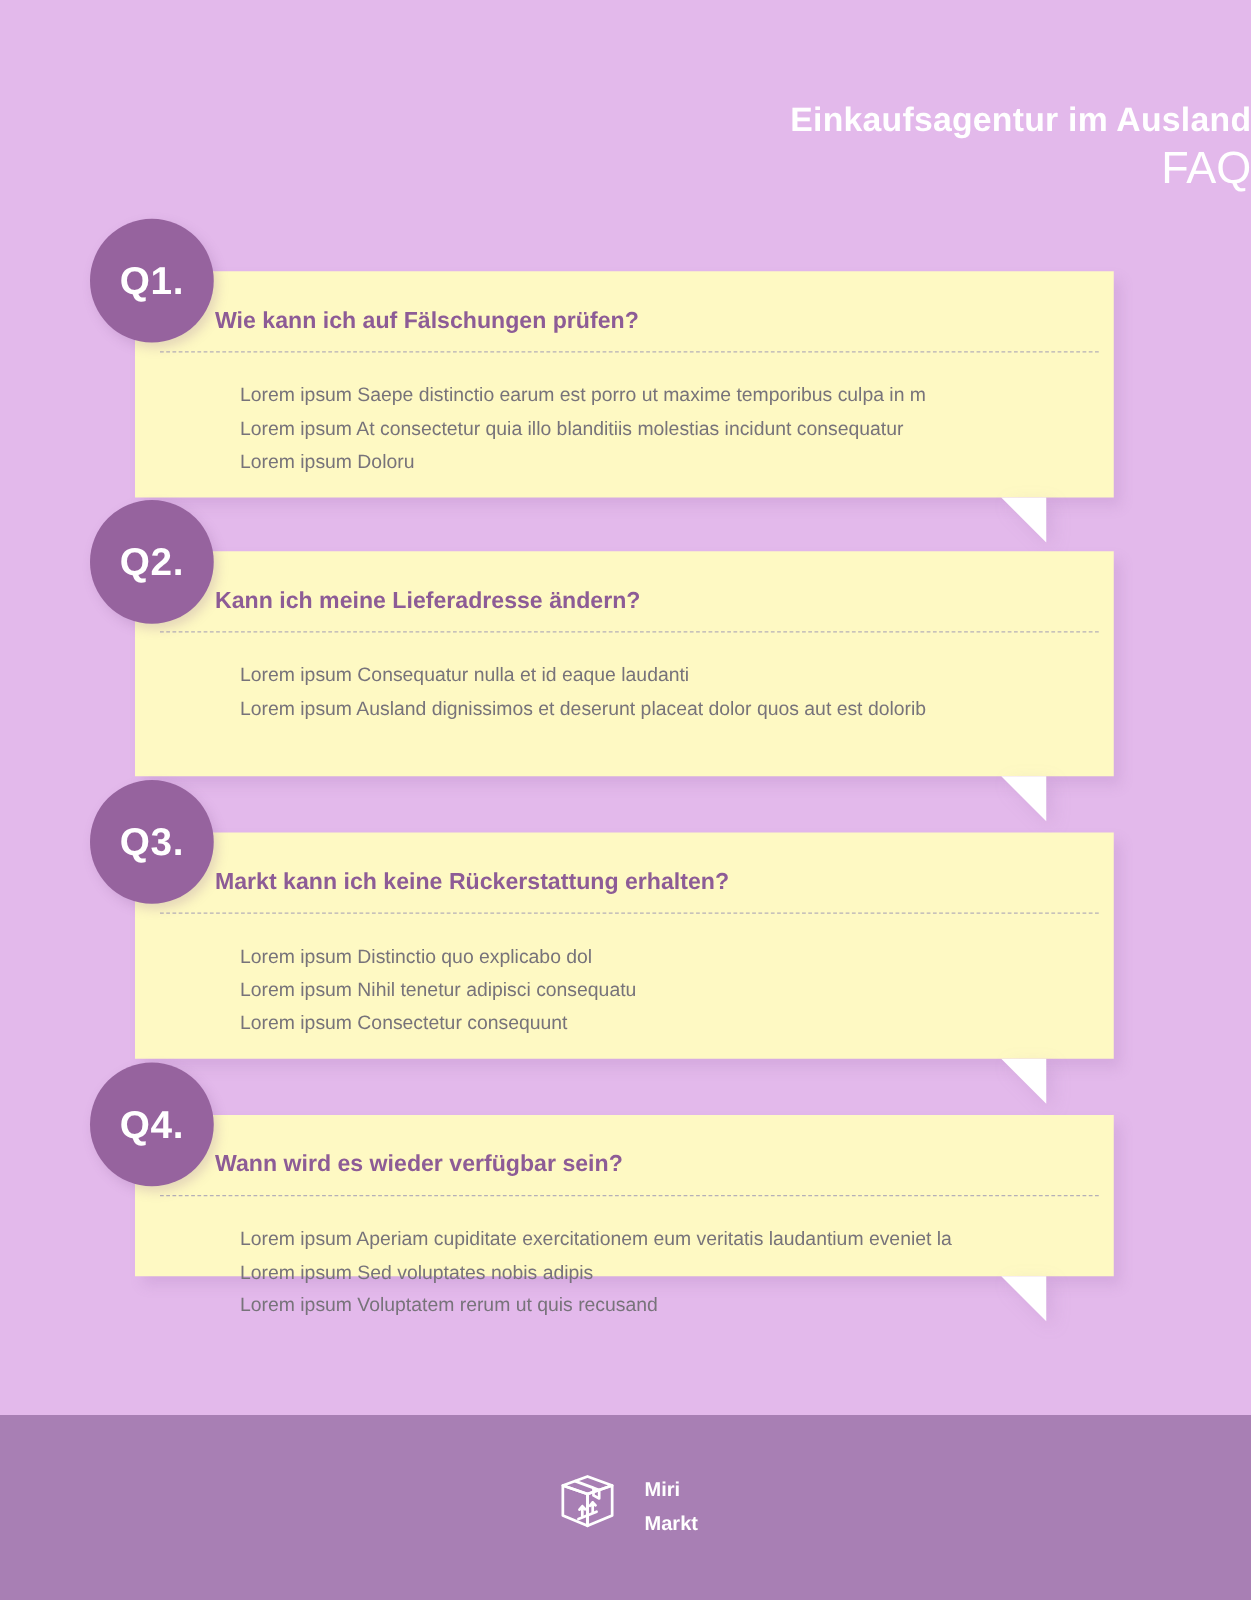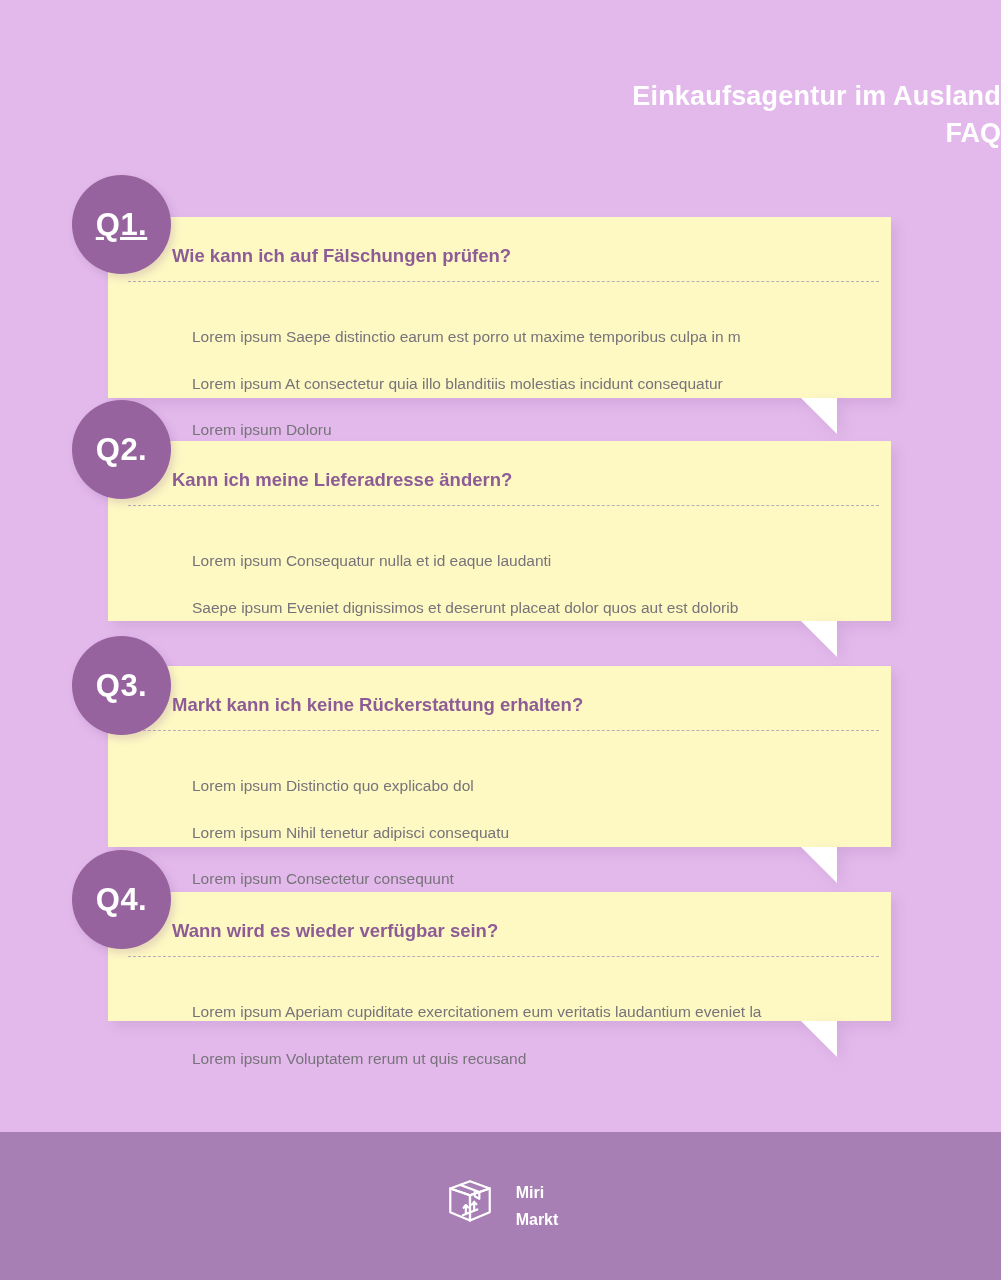--- a/index.html
+++ b/index.html
@@ -23,22 +23,22 @@
   }
   .header h1 {
     color:#ffffff;
     font-size:27px;
     font-weight:bold;
     line-height:37px;
     letter-spacing:0.2px;
   }
   .header .sub {
     color:#ffffff;
-    font-size:27px;
-    font-weight:bold;
+    font-size:36px;
+    font-weight:normal;
     line-height:37px;
   }
 
   
   .faq-list {
     position:relative;
     margin-top:23px;
   }
 
   .faq-item {
@@ -75,21 +75,20 @@
   }
 
   .answers {
     padding:22px 0 0 20px;
   }
   .answers .line {
     color:#77737a;
     font-size:15.5px;
     line-height:26.5px;
     white-space:nowrap;
-    margin-top:20px;
   }
   .tail-shape {
     position:absolute;
     right:54px;
     bottom:-36px;
     width:0; height:0;
     border-left:36px solid transparent;
     border-top:36px solid #ffffff;
     filter: drop-shadow(5px 5px 7px rgba(150,100,165,0.17));
   }
@@ -138,21 +137,21 @@
 <body>
 
 <div class="header">
   <h1>Einkaufsagentur im Ausland</h1>
   <div class="sub">FAQ</div>
 </div>
 
 <div class="faq-list">
 
   <div class="faq-item" style="height:225px;">
-    <div class="badge" style="top:0;text-decoration:underline;">Q1.</div>
+    <div class="badge" style="top:0;">Q1.</div>
     <div class="card" style="top:42px;height:181px;">
       <div class="card-inner">
         <div class="q-title">Wie kann ich auf Fälschungen prüfen?</div>
         <hr class="divider">
         <div class="answers">
           <div class="line">Lorem ipsum Saepe distinctio earum est porro ut maxime temporibus culpa in m</div>
           <div class="line">Lorem ipsum At consectetur quia illo blanditiis molestias incidunt consequatur</div>
           <div class="line">Lorem ipsum Doloru</div>
         </div>
       </div>
@@ -161,29 +160,29 @@
   </div>
 
   <div class="faq-item" style="height:224px;">
     <div class="badge" style="top:0;">Q2.</div>
     <div class="card" style="top:41px;height:180px;">
       <div class="card-inner">
         <div class="q-title">Kann ich meine Lieferadresse ändern?</div>
         <hr class="divider">
         <div class="answers">
           <div class="line">Lorem ipsum Consequatur nulla et id eaque laudanti</div>
-          <div class="line">Saepe ipsum Eveniet dignissimos et deserunt placeat dolor quos aut est dolorib</div>
+          <div class="line">Lorem ipsum Ausland dignissimos et deserunt placeat dolor quos aut est dolorib</div>
         </div>
       </div>
       <div class="tail-shape"></div>
     </div>
   </div>
 
   <div class="faq-item" style="height:226px;">
-    <div class="badge" style="top:12px;text-align:center;">Q3.</div>
+    <div class="badge" style="top:0;text-align:center;">Q3.</div>
     <div class="card" style="top:42px;height:181px;">
       <div class="card-inner">
         <div class="q-title">Markt kann ich keine Rückerstattung erhalten?</div>
         <hr class="divider">
         <div class="answers">
           <div class="line">Lorem ipsum Distinctio quo explicabo dol</div>
           <div class="line">Lorem ipsum Nihil tenetur adipisci consequatu</div>
           <div class="line">Lorem ipsum Consectetur consequunt</div>
         </div>
       </div>
@@ -192,20 +191,21 @@
   </div>
 
   <div class="faq-item" style="height:226px;">
     <div class="badge" style="top:0;">Q4.</div>
     <div class="card" style="top:42px;height:129px;">
       <div class="card-inner">
         <div class="q-title">Wann wird es wieder verfügbar sein?</div>
         <hr class="divider">
         <div class="answers">
           <div class="line">Lorem ipsum Aperiam cupiditate exercitationem eum veritatis laudantium eveniet la</div>
+          <div class="line">Lorem ipsum Sed voluptates nobis adipis</div>
           <div class="line">Lorem ipsum Voluptatem rerum ut quis recusand</div>
         </div>
       </div>
       <div class="tail-shape"></div>
     </div>
   </div>
 
 </div>
 
 <div class="footer">

